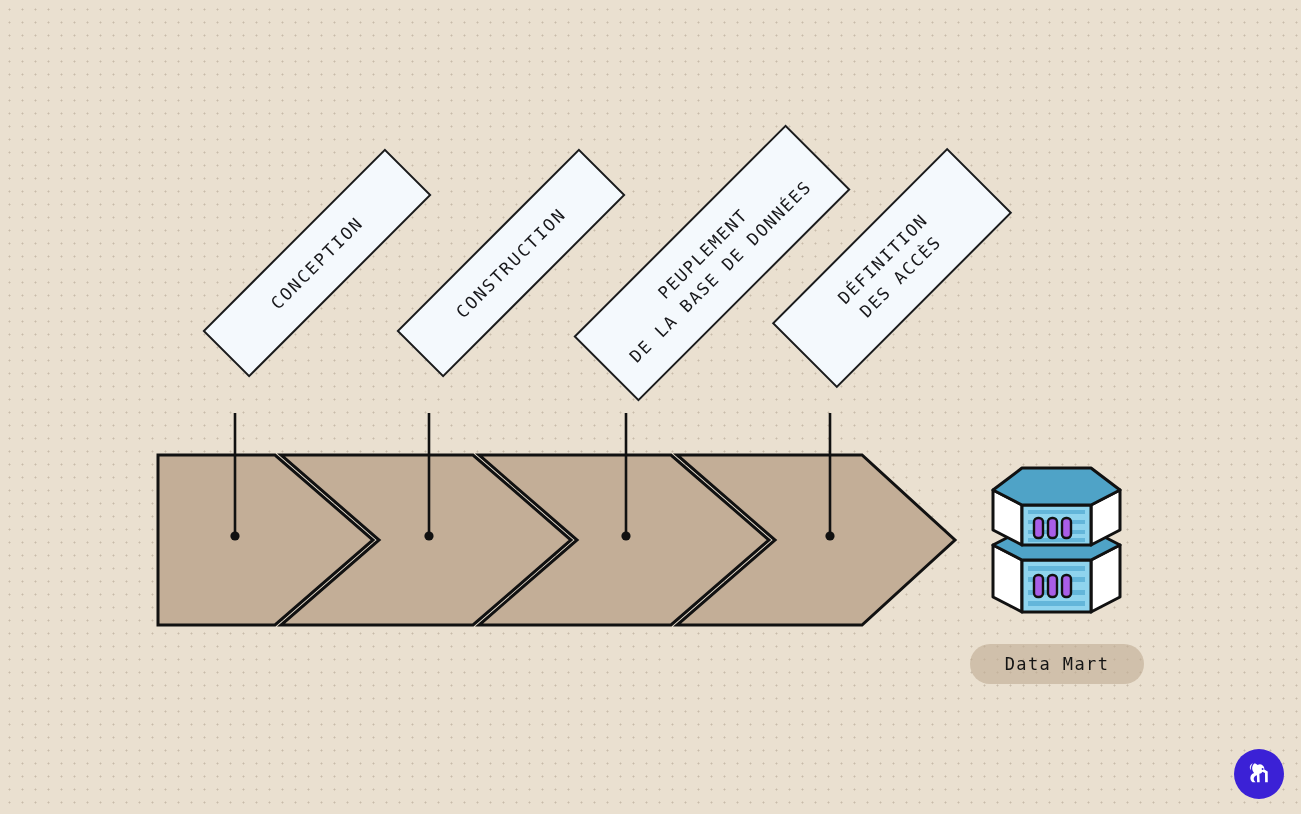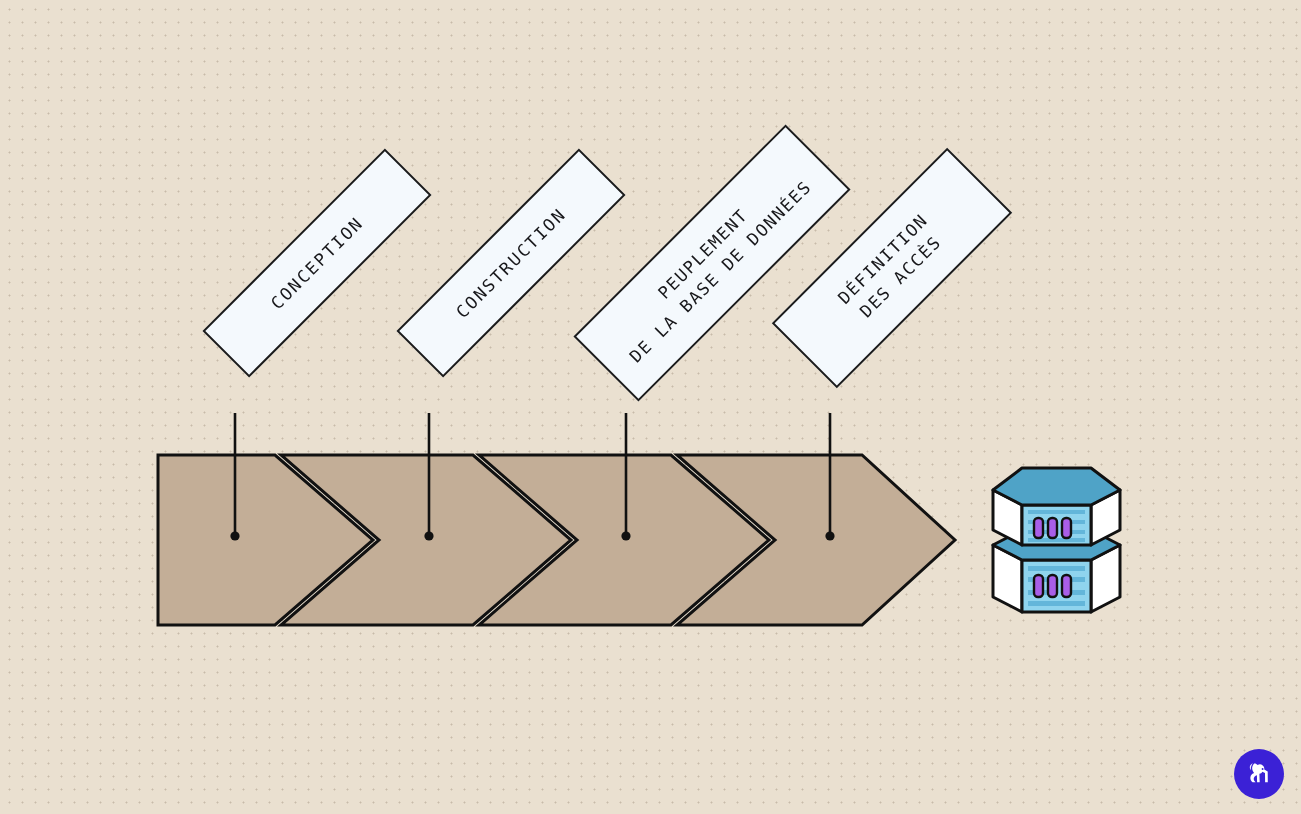--- a/index.html
+++ b/index.html
@@ -167,20 +167,23 @@
   <div class="stage-card wide" style="left:562px; top:217px; width:300px; height:92px;">
     <span class="stage-label">PEUPLEMENT
 DE LA BASE DE DONNÉES</span>
   </div>
 
   <div class="stage-card wide" style="left:768px; top:222px; width:248px; height:92px;">
     <span class="stage-label">DÉFINITION
 DES ACCÈS</span>
   </div>
 
+  <div id="datamart-pill">
+    <span class="pill-text">Data Mart</span>
+  </div>
 
   <div id="brand-logo">
     <svg width="34" height="34" viewBox="0 0 34 34">
       <g fill="#ffffff">
         <path d="M12.2 6.4c-1.6 1.5-2.3 3.6-2.0 5.7 .2 1.5 .9 2.8 1.9 3.8-1.5 .4-2.7 1.5-3.3 2.9-.8 1.8-.5 3.9 .7 5.4 .3 .4 .7 .7 1.1 1.0h3.0c-.9-.6-1.6-1.5-1.8-2.6-.3-1.4 .3-2.9 1.5-3.7 .5-.3 1.0-.5 1.6-.6l.2 6.9h2.6l-.3-8.4c1.3-.2 2.4-1.0 3.0-2.1l2.6 1.4 .1 9.1h2.7l-.1-10.7-3.4-1.9c.2-1.6-.4-3.2-1.6-4.2-1.4-1.2-3.4-1.4-5.0-.5-.9-1.0-2.2-1.6-3.5-1.5z"></path>
         <circle cx="20.6" cy="12.0" r="0.95" fill="#3b21d6"></circle>
         <path d="M9.4 7.2c-.9 .6-1.5 1.6-1.6 2.7-.1 1.2 .4 2.4 1.3 3.1-.4-1.3-.4-2.6 0-3.9 .1-.7 .4-1.3 .8-1.9z" opacity="0.85"></path>
         <path d="M11.0 5.9c-1.2 .5-2.1 1.5-2.5 2.8-.4 1.3-.2 2.7 .6 3.8-.3-1.5-.1-3.0 .6-4.3 .3-.8 .8-1.6 1.3-2.3z" opacity="0.7"></path>
       </g>
     </svg>

